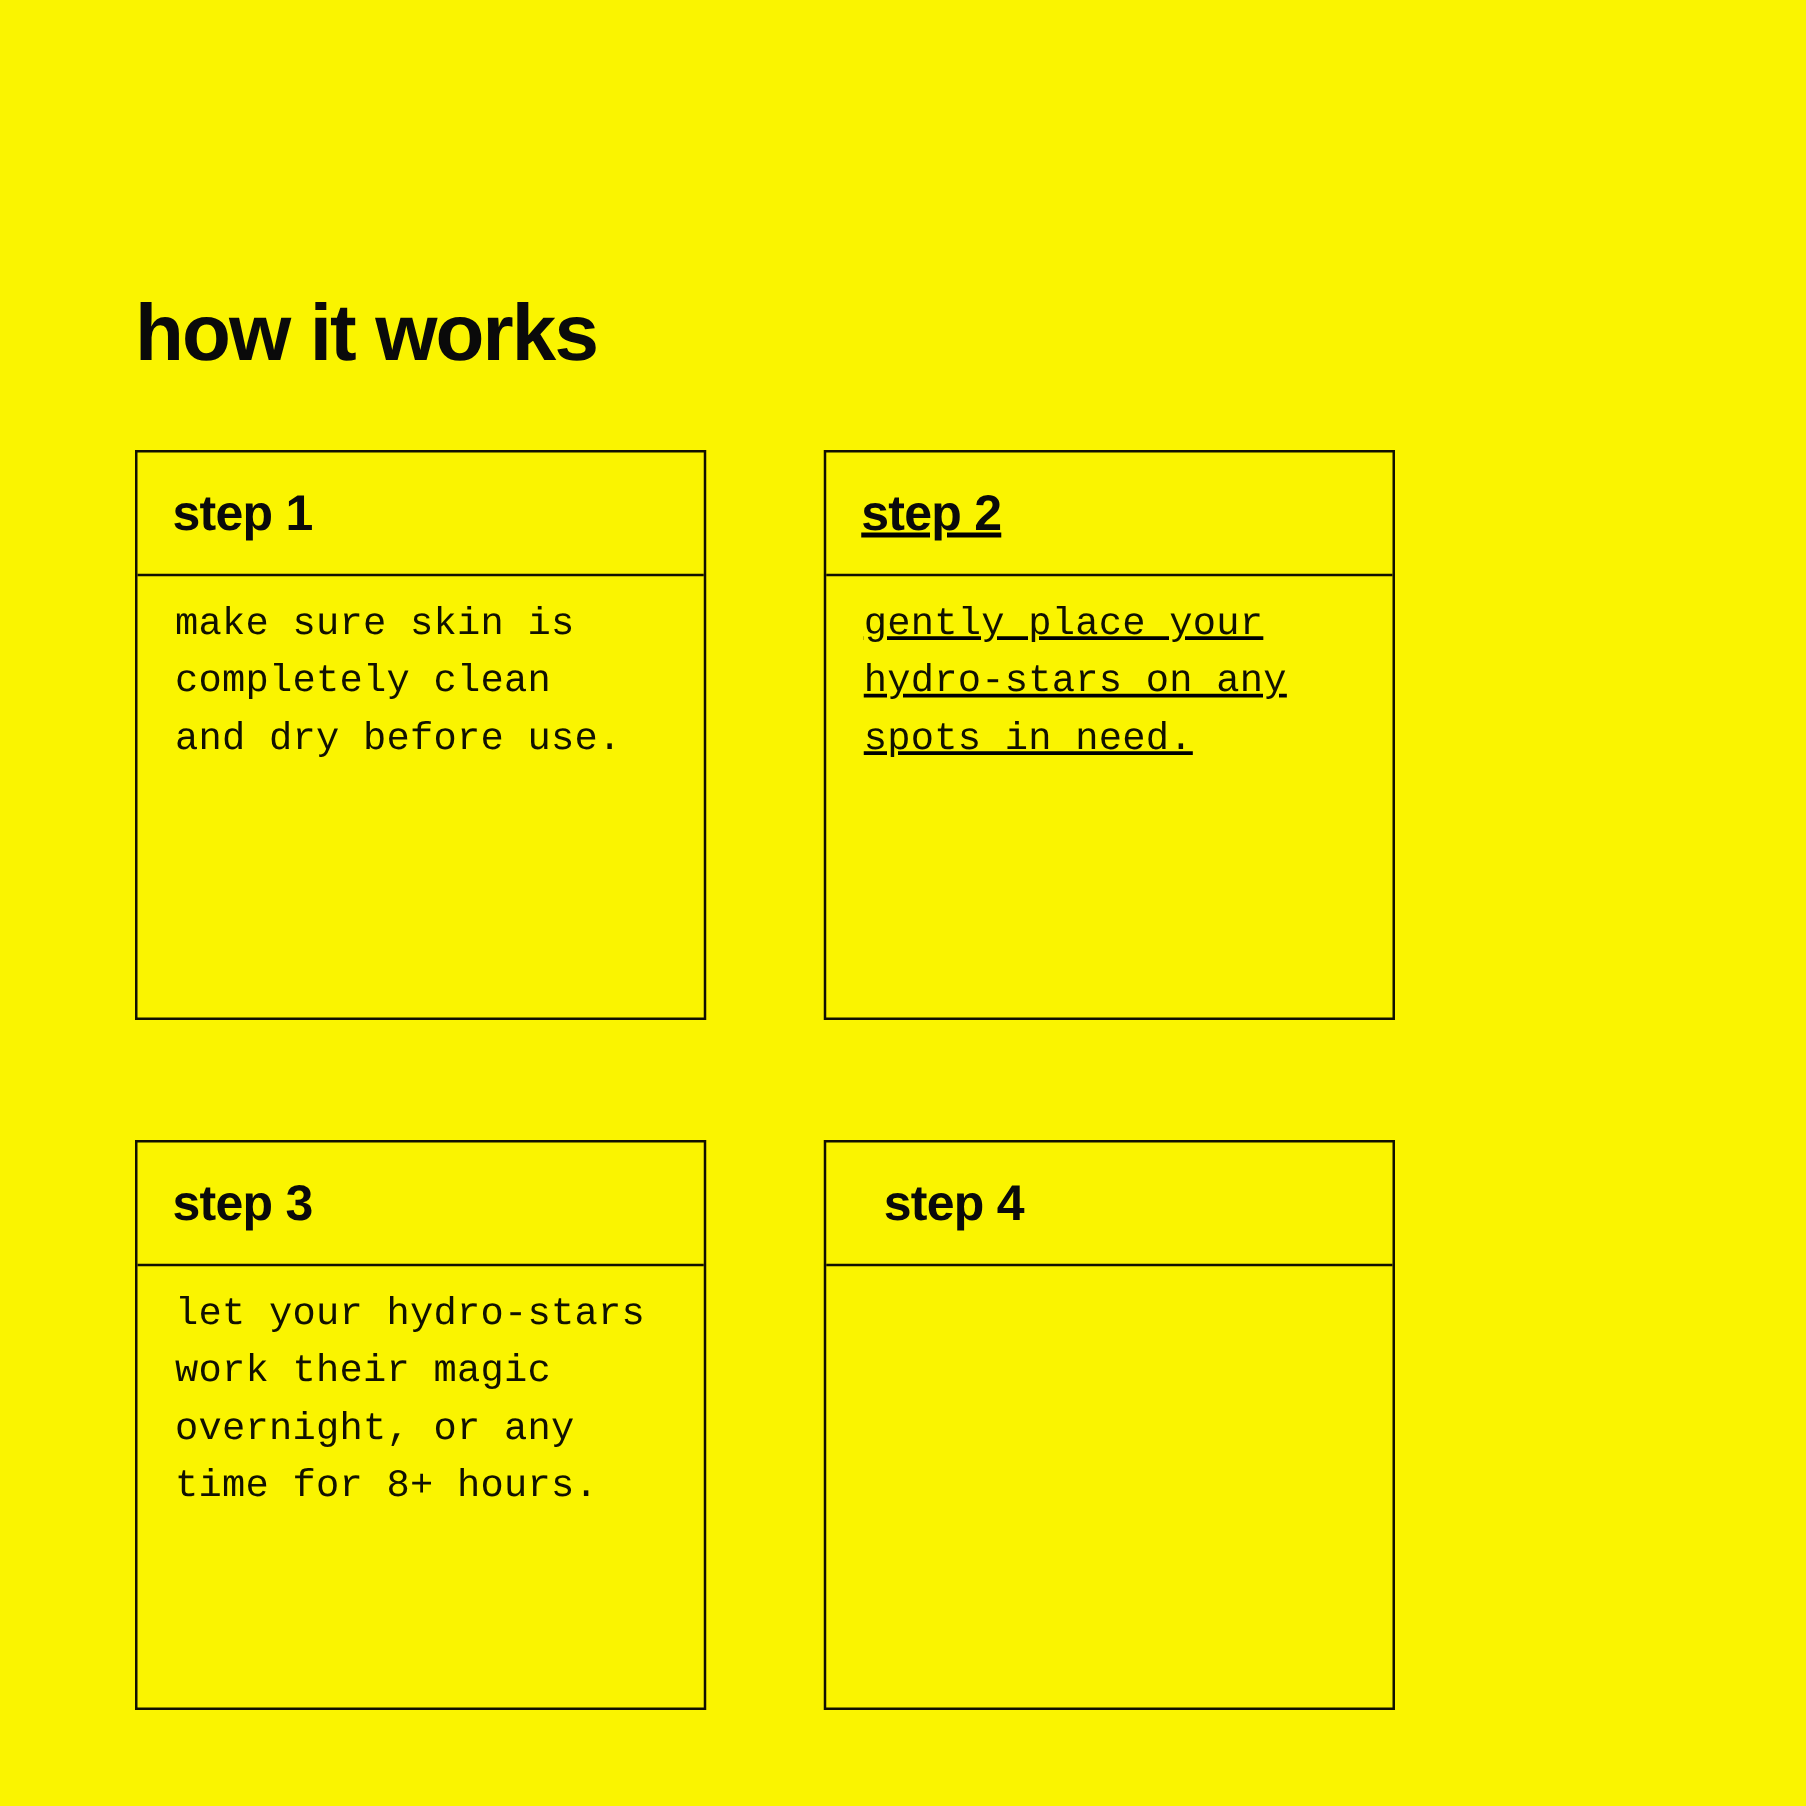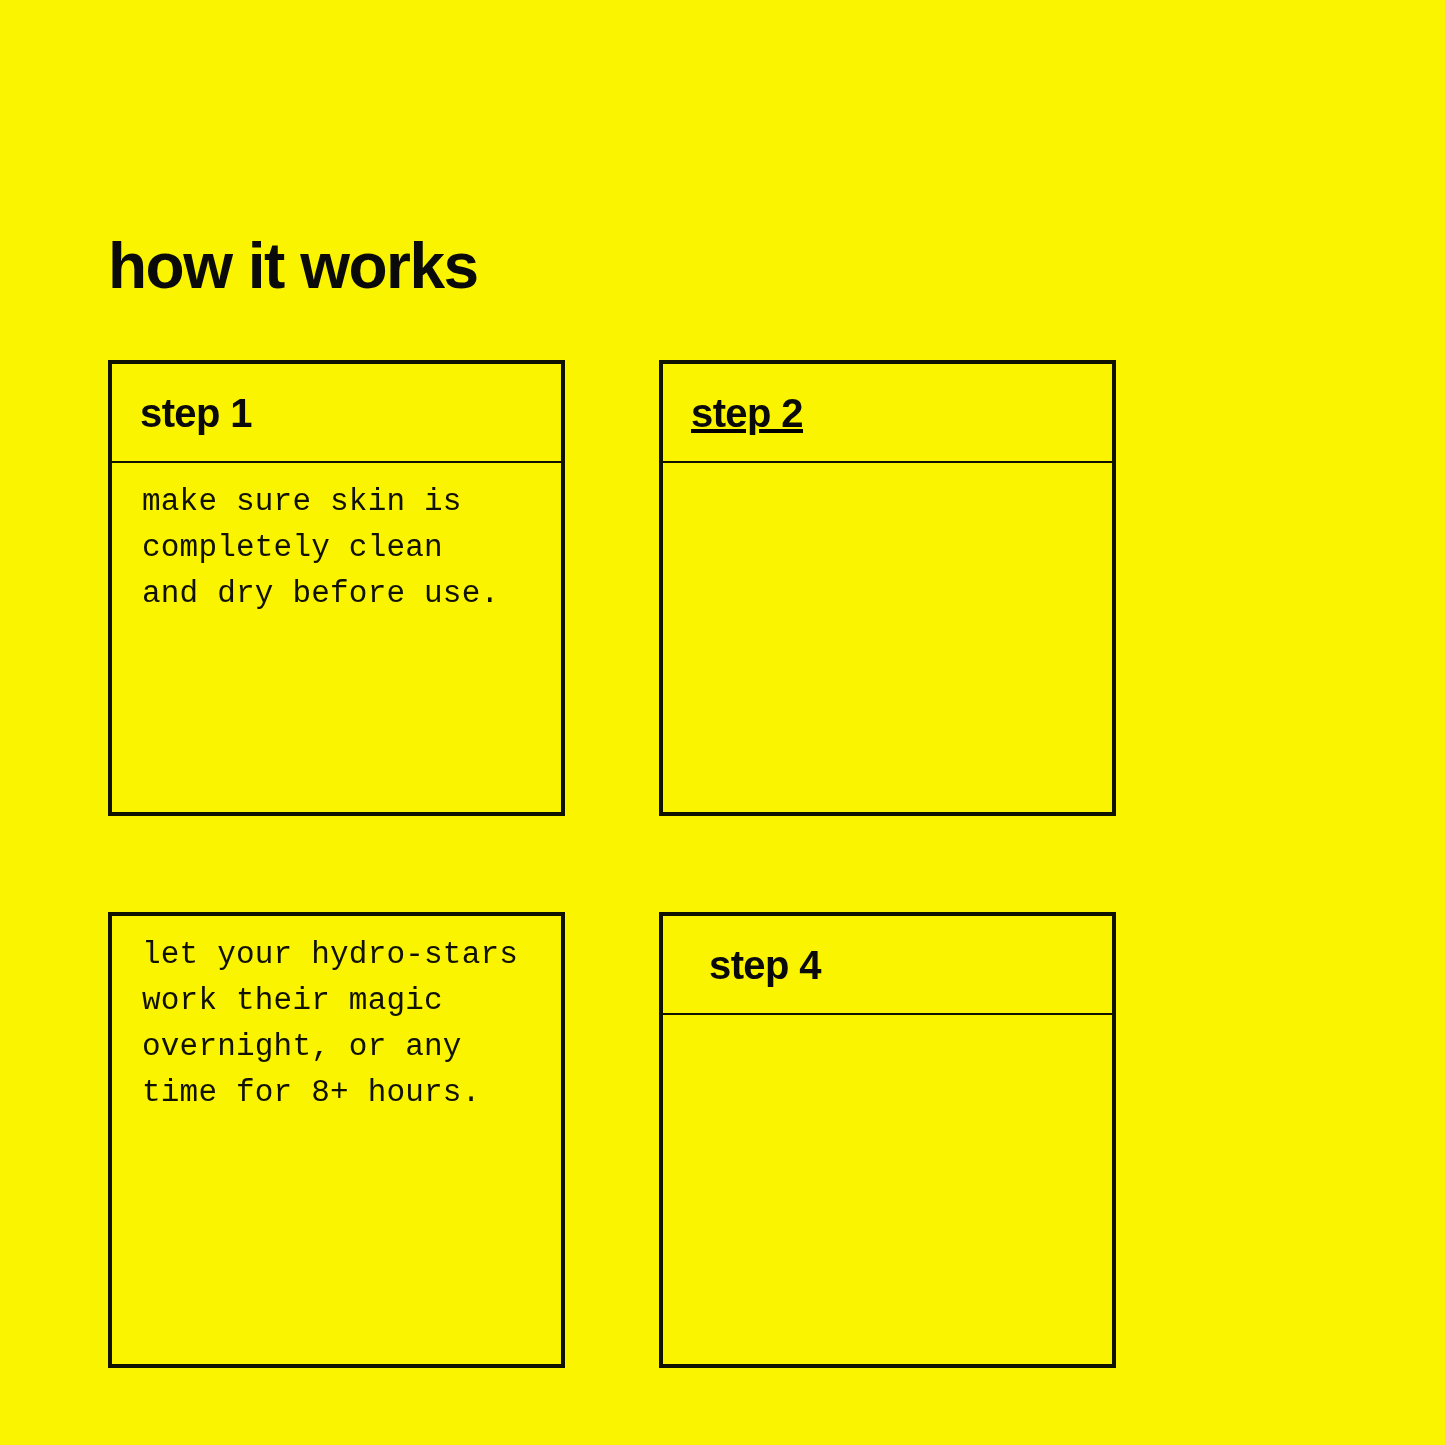--- a/index.html
+++ b/index.html
@@ -48,21 +48,21 @@
 
   .card-row {
     display: flex;
     justify-content: flex-start;
   }
   .card-row.row-top { margin-bottom: 96px; }
 
   .card {
     width: 457px;
     box-sizing: border-box;
-    border: 4px solid #ef4444;
+    border: 2px solid #ef4444;
     background: transparent;
     display: flex;
     flex-direction: column;
   }
   .card + .card { margin-left: 94px; }
 
   .card-top { height: 456px; }
   .card-bottom { height: 456px; }
 
   .card-header {
@@ -140,27 +140,35 @@
           <p class="card-body-text">make sure skin is
 completely clean
 and dry before use.</p>
         </div>
       </div>
 
       <div class="card card-top" style="border-color: rgb(17, 17, 0); text-decoration: underline;">
         <div class="card-header" style="border-bottom-color: rgb(17, 17, 0);">
           <span class="card-header-text">step 2</span>
         </div>
+        <div class="card-body">
+          <p class="card-body-text">gently place your
+hydro-stars on any
+spots in need.</p>
+        </div>
       </div>
 
     </div>
 
     <div class="card-row row-bottom">
 
       <div class="card card-bottom" style="border-color: rgb(17, 17, 0);">
+        <div class="card-header" style="border-bottom-color: rgb(17, 17, 0);">
+          <span class="card-header-text">step 3</span>
+        </div>
         <div class="card-body">
           <p class="card-body-text">let your hydro-stars
 work their magic
 overnight, or any
 time for 8+ hours.</p>
         </div>
       </div>
 
       <div class="card card-bottom" style="border-color: rgb(17, 17, 0);">
         <div class="card-header" style="border-bottom-color: rgb(17, 17, 0); padding-left: 46px;">

